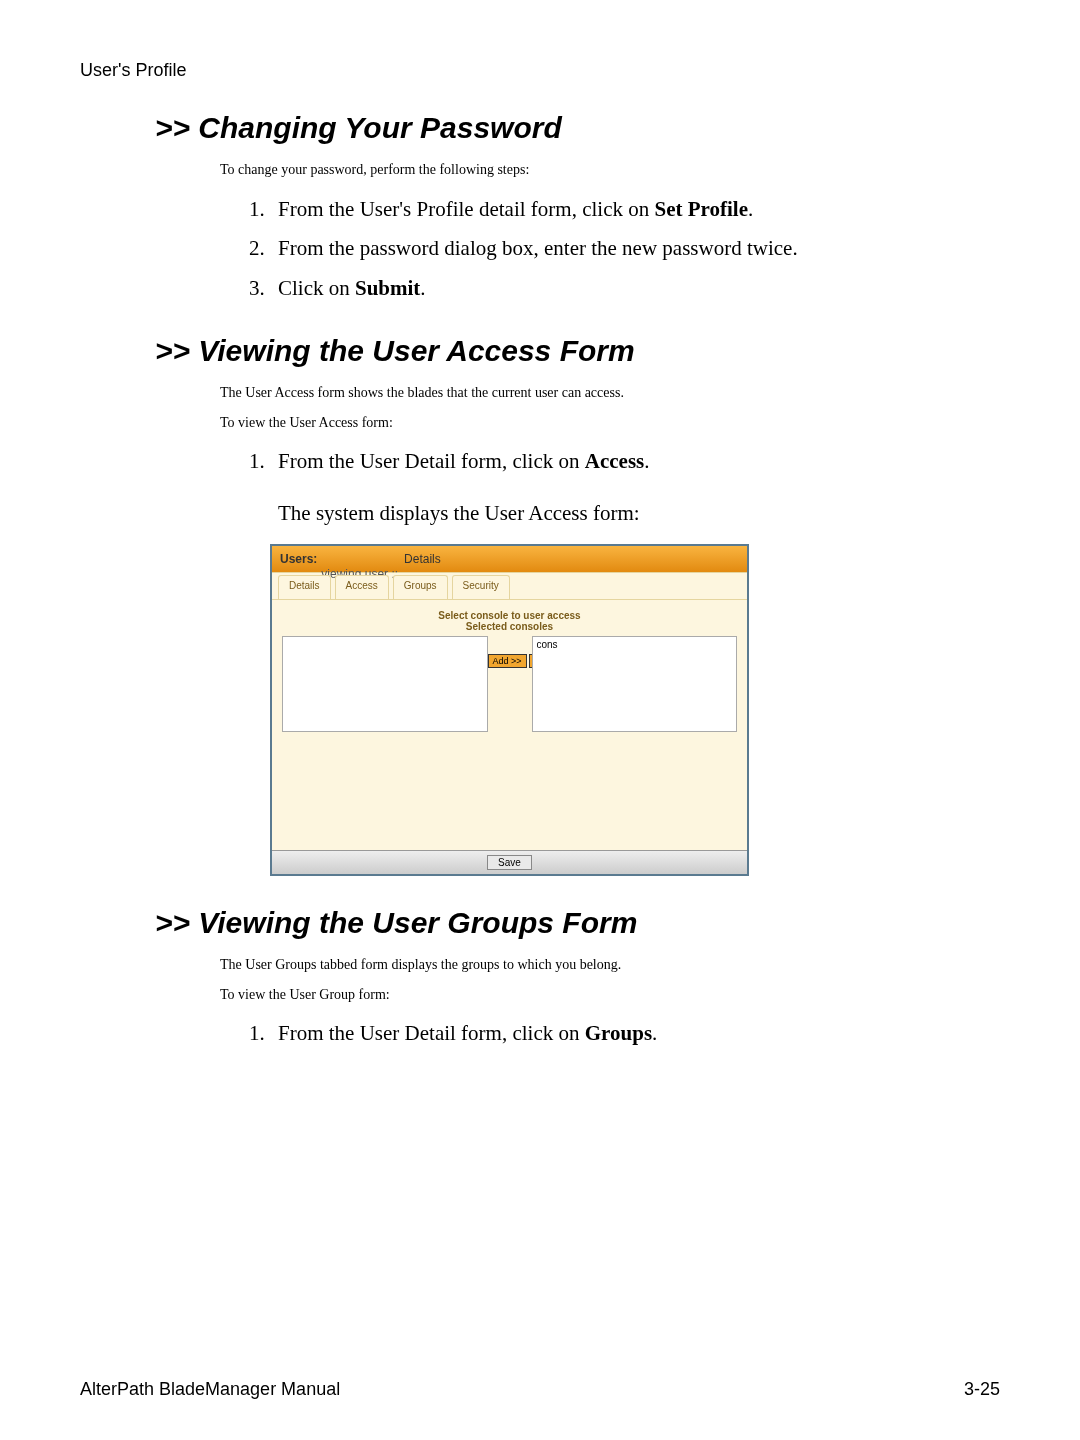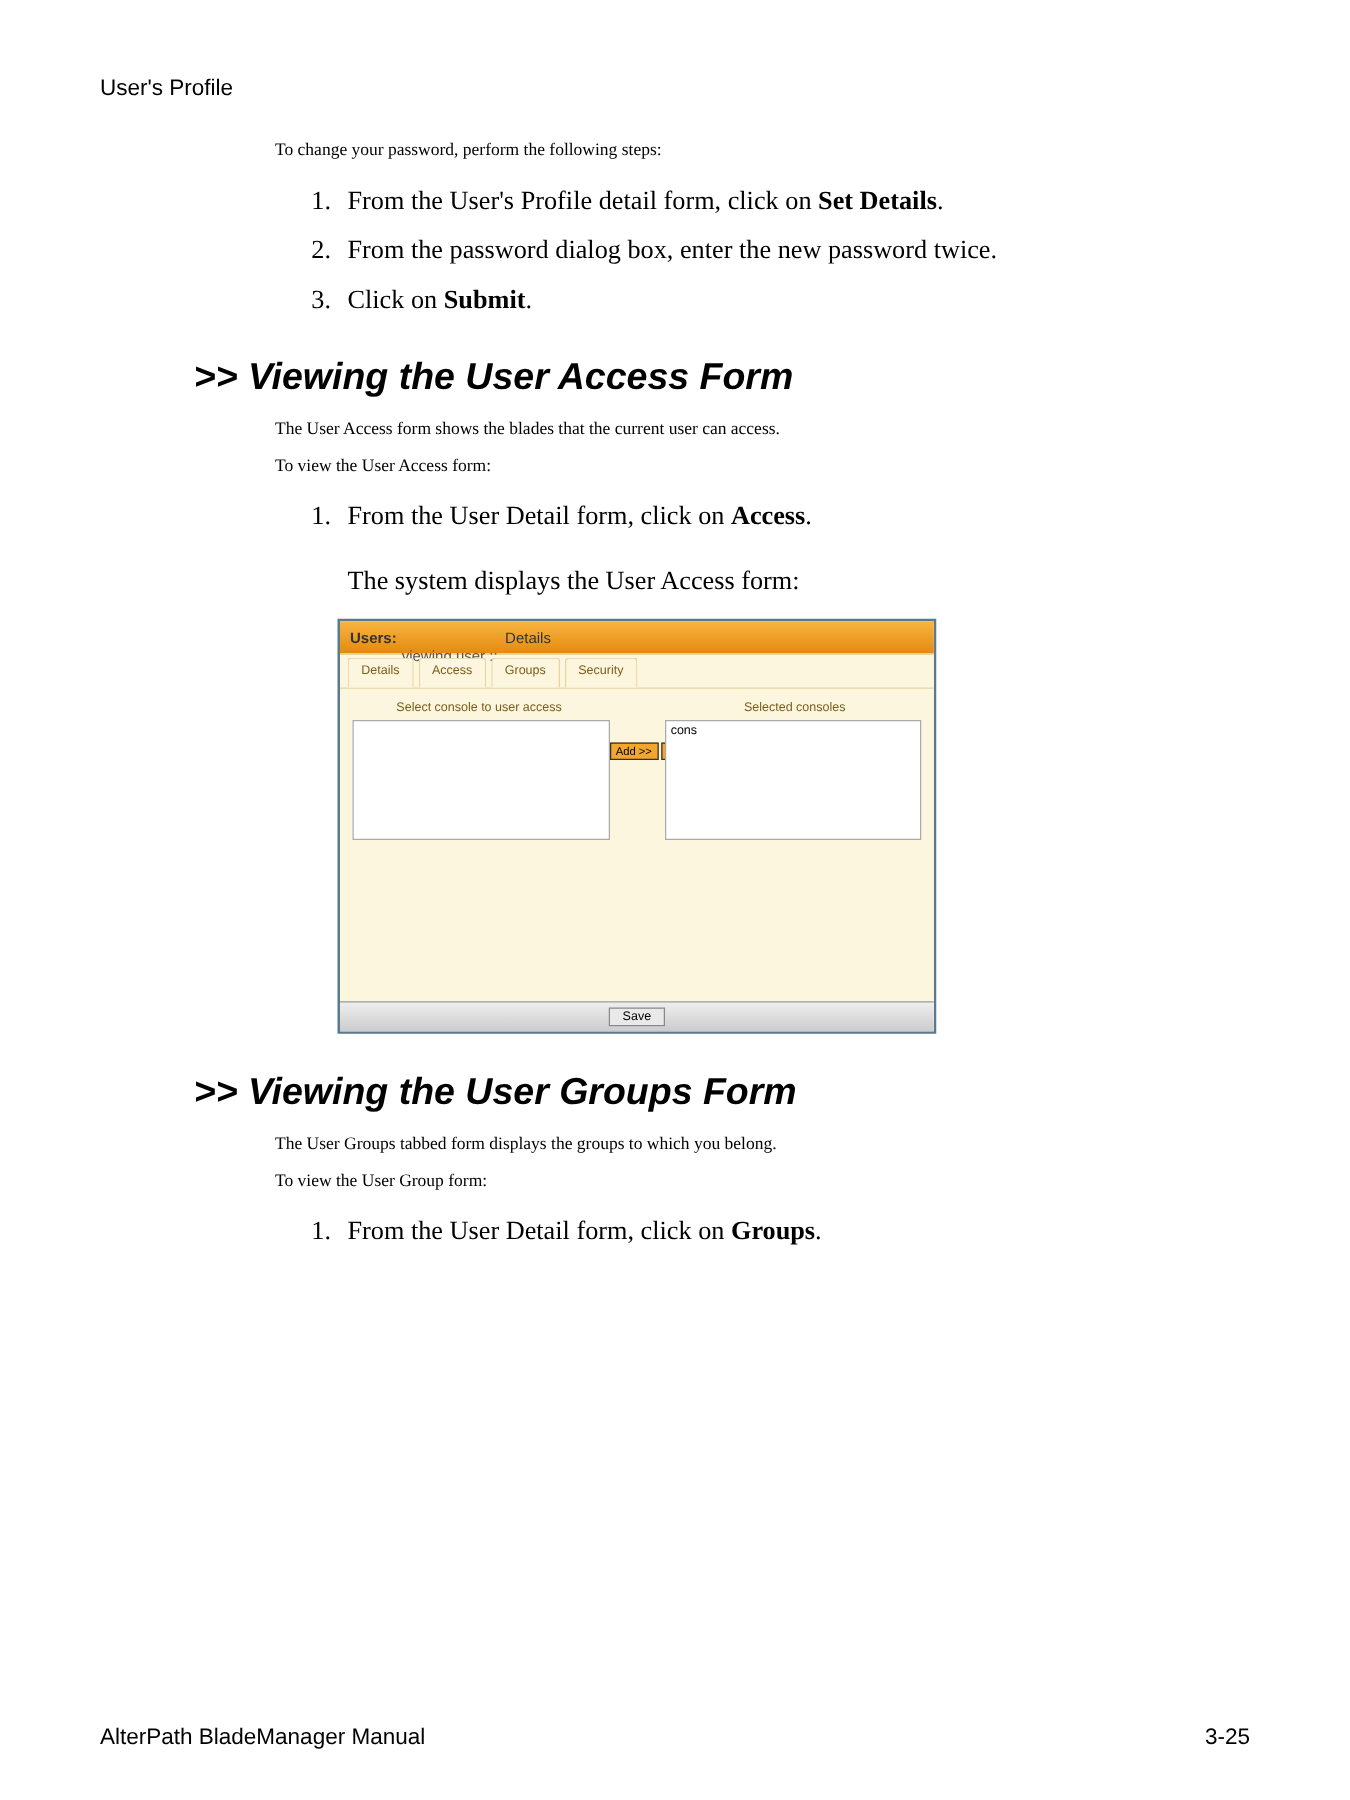--- a/index.html
+++ b/index.html
@@ -88,22 +88,23 @@
   .ui-content {
     background: #fdf6df;
     border-top: 1px solid #e5d59f;
     padding: 10px;
     min-height: 230px;
   }
   .ui-row-labels {
     display: flex;
     font-size: 10px;
     color: #7a5c1b;
-    font-weight: normal;
+    font-weight: bold;
     margin-bottom: 4px;
+    flex-direction: column;
   }
   .ui-row-labels .left  { flex: 1; text-align: center; }
   .ui-row-labels .spacer{ width: 50px; }
   .ui-row-labels .right { flex: 1; text-align: center; }
   .ui-dual {
     display: flex;
     align-items: flex-start;
   }
   .ui-listbox {
     flex: 1;
@@ -155,24 +156,25 @@
     font-size: 18px;
   }
 </style>
 </head>
 <body>
 
 <div class="page">
 
   <div class="header-label">User's Profile</div>
 
+  <h2 class="section">&gt;&gt; Changing Your Password</h2>
   <p class="body-text">To change your password, perform the following steps:</p>
   <ol class="steps">
     <li>
-      <span>From the User's Profile detail form, click on </span><span class="bold">Set Details</span><span>.</span>
+      <span>From the User's Profile detail form, click on </span><span class="bold">Set Profile</span><span>.</span>
     </li>
     <li>From the password dialog box, enter the new password twice.</li>
     <li>
       <span>Click on </span><span class="bold">Submit</span><span>.</span>
     </li>
   </ol>
 
   <h2 class="section">&gt;&gt; Viewing the User Access Form</h2>
   <p class="body-text">The User Access form shows the blades that the current user can access.</p>
   <p class="body-text">To view the User Access form:</p>

